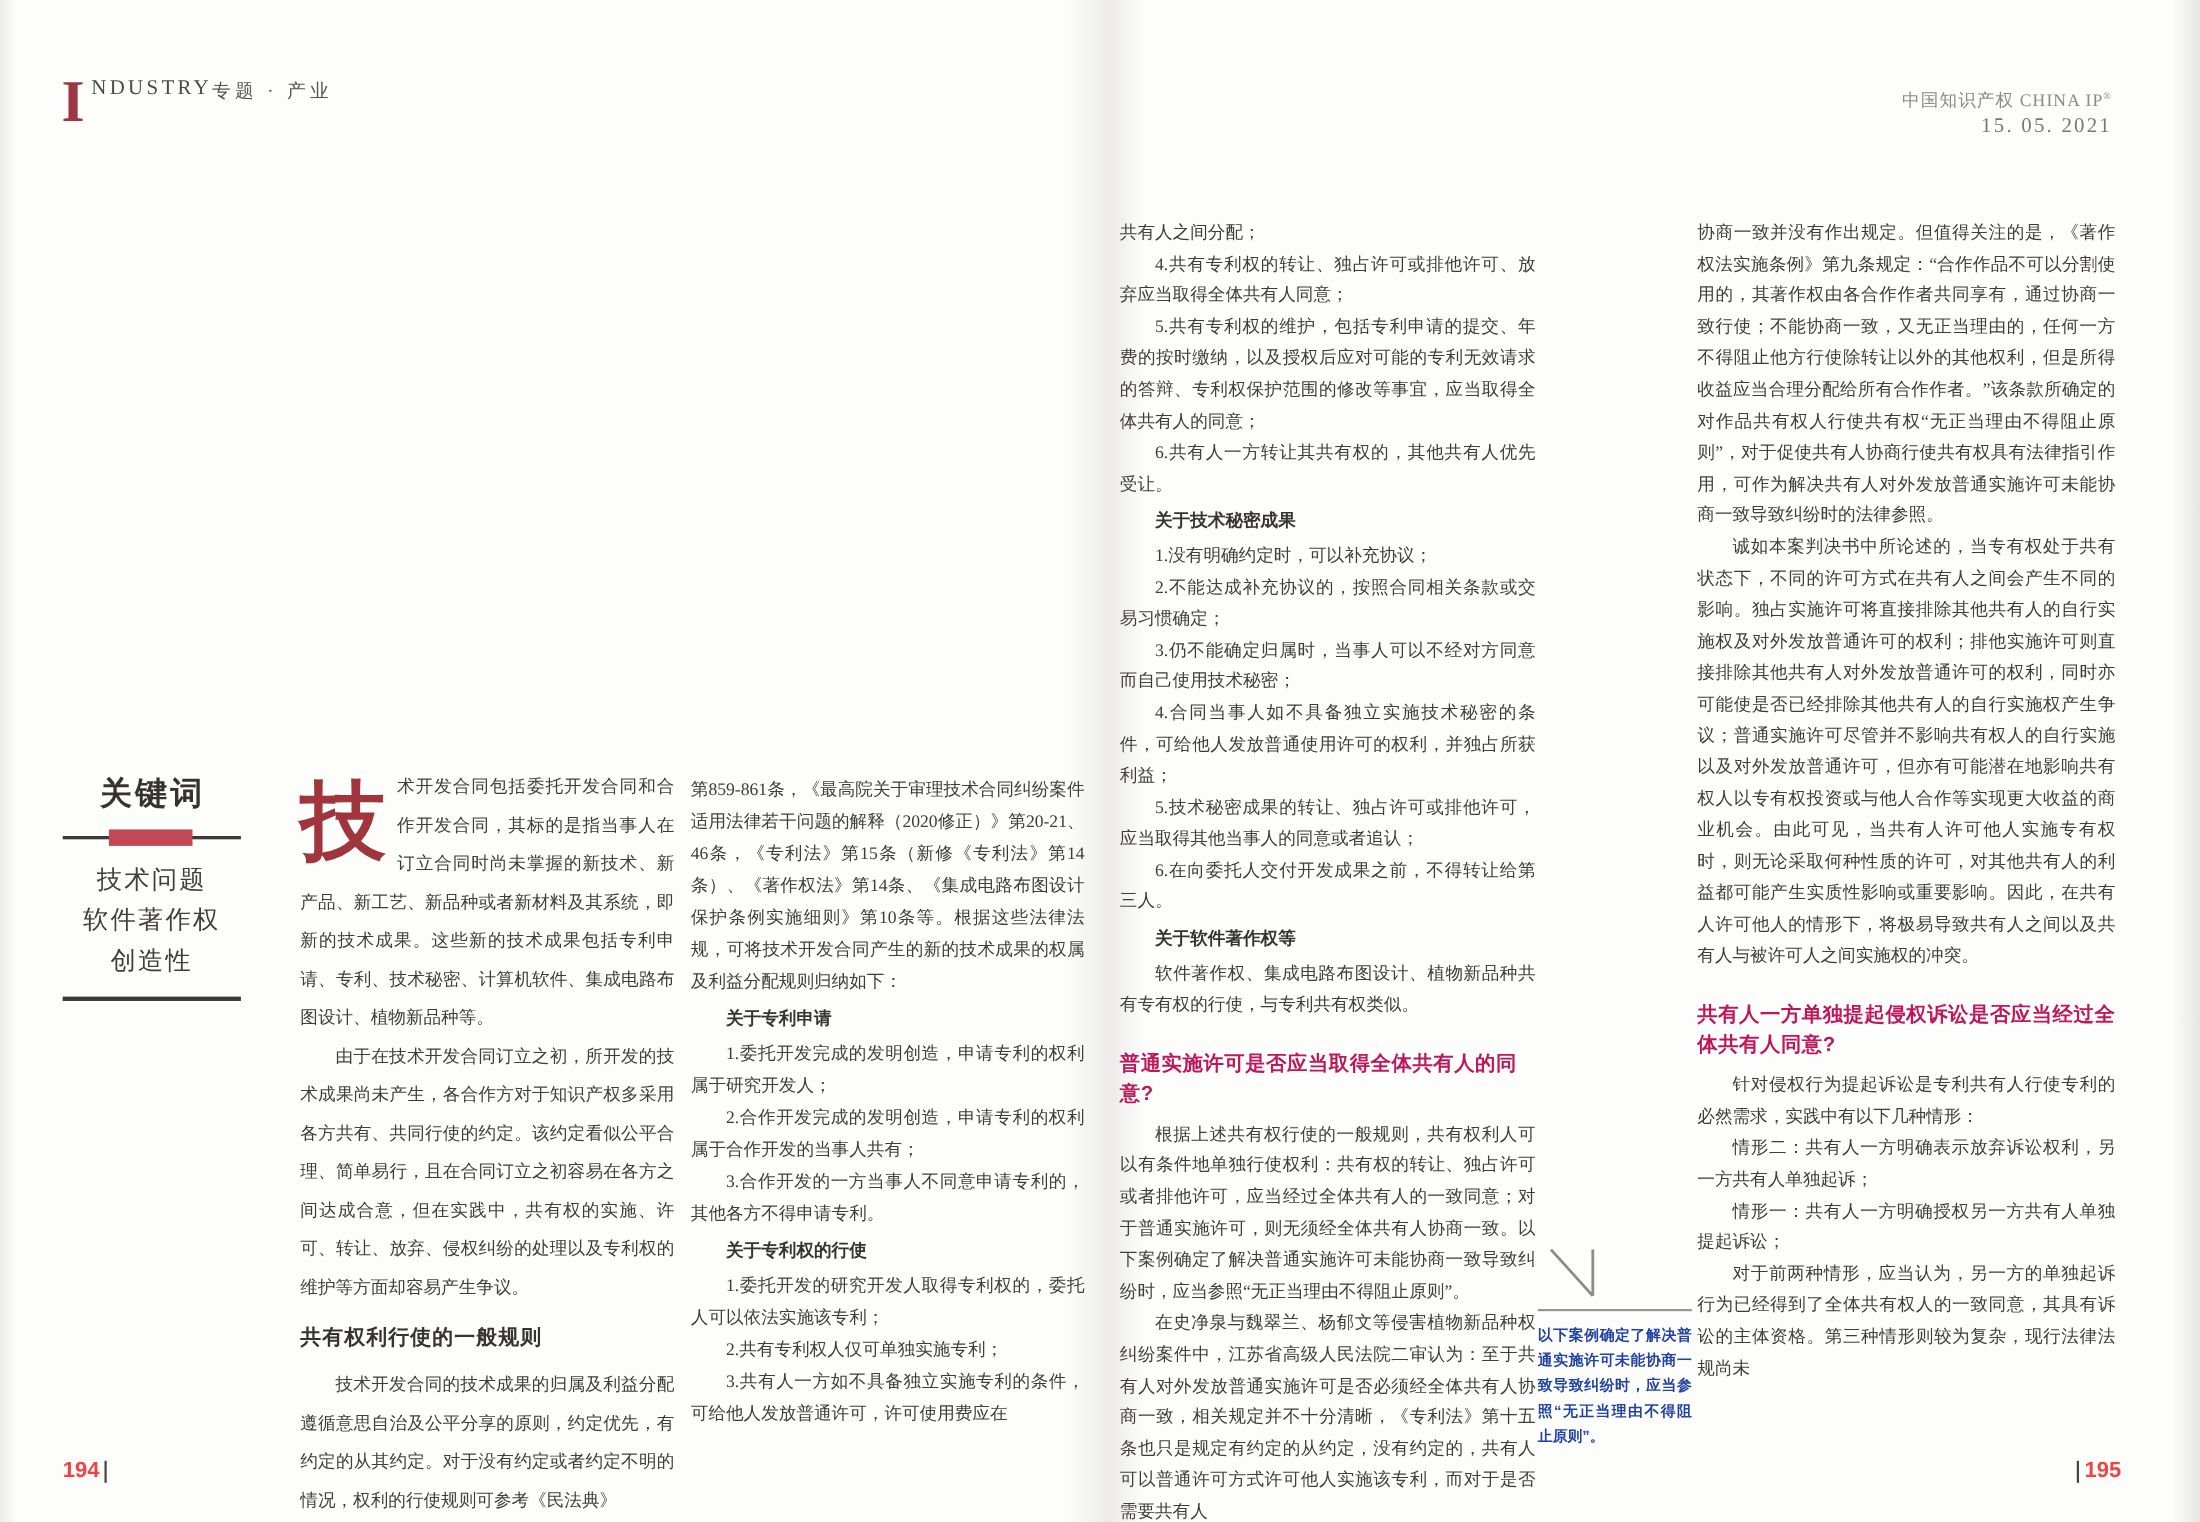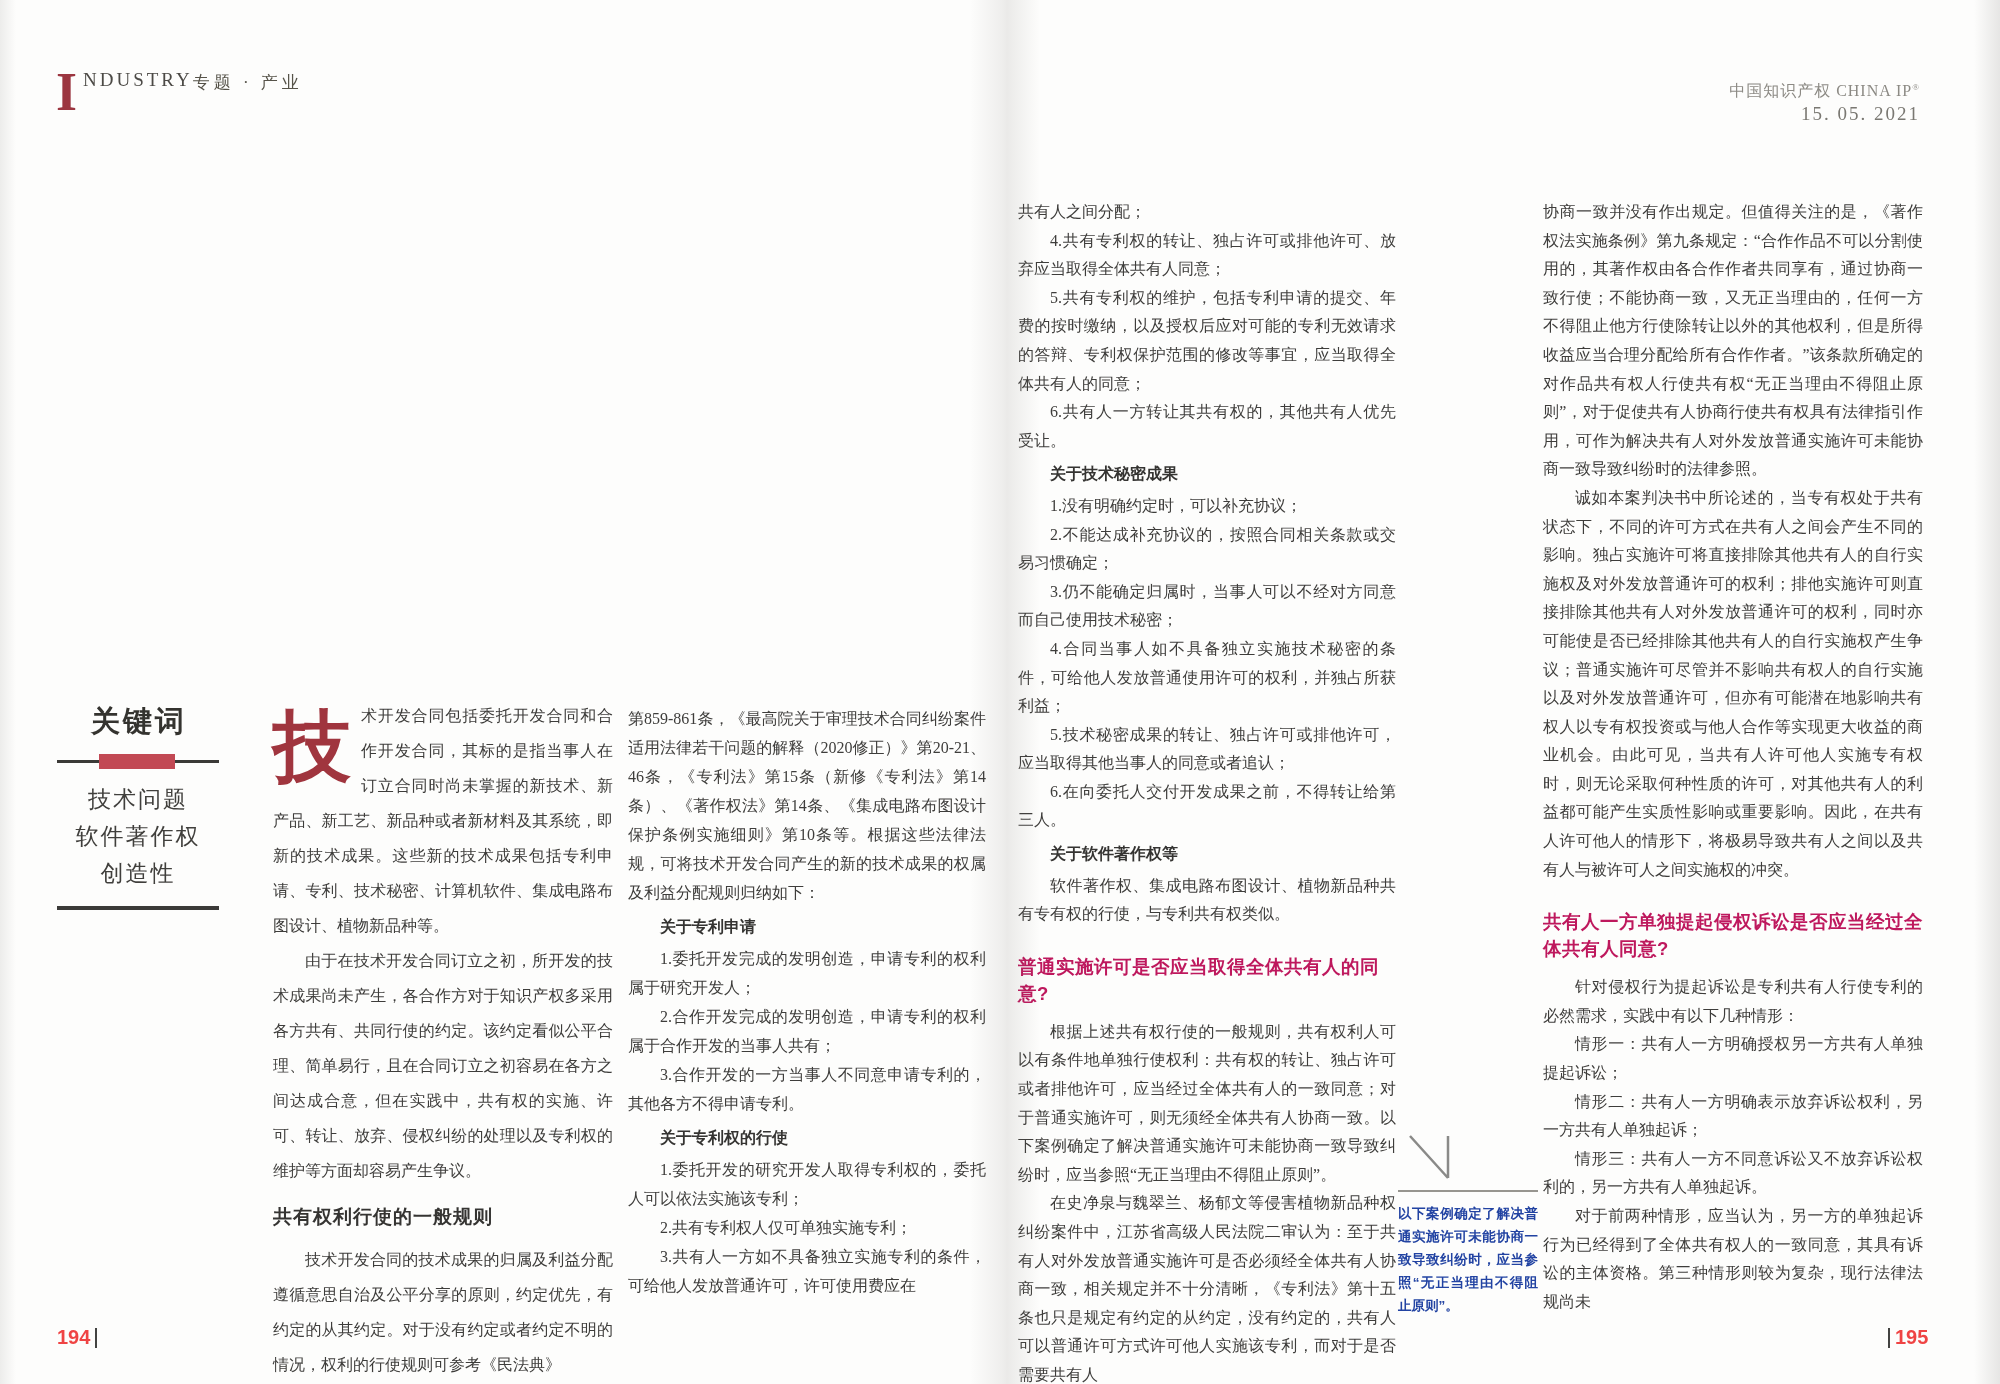--- a/index.html
+++ b/index.html
@@ -151,23 +151,22 @@
     <div class="h2">普通实施许可是否应当取得全体共有人的同意?</div>
     <p class="p">根据上述共有权行使的一般规则，共有权利人可以有条件地单独行使权利：共有权的转让、独占许可或者排他许可，应当经过全体共有人的一致同意；对于普通实施许可，则无须经全体共有人协商一致。以下案例确定了解决普通实施许可未能协商一致导致纠纷时，应当参照“无正当理由不得阻止原则”。</p>
     <p class="p">在史净泉与魏翠兰、杨郁文等侵害植物新品种权纠纷案件中，江苏省高级人民法院二审认为：至于共有人对外发放普通实施许可是否必须经全体共有人协商一致，相关规定并不十分清晰，《专利法》第十五条也只是规定有约定的从约定，没有约定的，共有人可以普通许可方式许可他人实施该专利，而对于是否需要共有人</p>
   </div>
 
   <div class="col rp-col2">
     <p class="cont">协商一致并没有作出规定。但值得关注的是，《著作权法实施条例》第九条规定：“合作作品不可以分割使用的，其著作权由各合作作者共同享有，通过协商一致行使；不能协商一致，又无正当理由的，任何一方不得阻止他方行使除转让以外的其他权利，但是所得收益应当合理分配给所有合作作者。”该条款所确定的对作品共有权人行使共有权“无正当理由不得阻止原则”，对于促使共有人协商行使共有权具有法律指引作用，可作为解决共有人对外发放普通实施许可未能协商一致导致纠纷时的法律参照。</p>
     <p class="p">诚如本案判决书中所论述的，当专有权处于共有状态下，不同的许可方式在共有人之间会产生不同的影响。独占实施许可将直接排除其他共有人的自行实施权及对外发放普通许可的权利；排他实施许可则直接排除其他共有人对外发放普通许可的权利，同时亦可能使是否已经排除其他共有人的自行实施权产生争议；普通实施许可尽管并不影响共有权人的自行实施以及对外发放普通许可，但亦有可能潜在地影响共有权人以专有权投资或与他人合作等实现更大收益的商业机会。由此可见，当共有人许可他人实施专有权时，则无论采取何种性质的许可，对其他共有人的利益都可能产生实质性影响或重要影响。因此，在共有人许可他人的情形下，将极易导致共有人之间以及共有人与被许可人之间实施权的冲突。</p>
     <div class="h2">共有人一方单独提起侵权诉讼是否应当经过全体共有人同意?</div>
     <p class="p">针对侵权行为提起诉讼是专利共有人行使专利的必然需求，实践中有以下几种情形：</p>
+    <p class="p">情形二：共有人一方明确表示放弃诉讼权利，另一方共有人单独起诉；</p>
     <p class="p">情形一：共有人一方明确授权另一方共有人单独提起诉讼；</p>
-    <p class="p">情形二：共有人一方明确表示放弃诉讼权利，另一方共有人单独起诉；</p>
-    <p class="p">情形三：共有人一方不同意诉讼又不放弃诉讼权利的，另一方共有人单独起诉。</p>
     <p class="p">对于前两种情形，应当认为，另一方的单独起诉行为已经得到了全体共有权人的一致同意，其具有诉讼的主体资格。第三种情形则较为复杂，现行法律法规尚未</p>
   </div>
 
   <div class="pullquote">
     <svg class="pq-arrow" width="46" height="50" viewBox="0 0 46 50">
       <path d="M2 4 L40 46 M40 4 L40 46" stroke="#8a8a88" stroke-width="2.5" fill="none"></path>
     </svg>
     <div class="pq-rule"></div>
     <div class="pq-text">以下案例确定了解决普通实施许可未能协商一致导致纠纷时，应当参照“无正当理由不得阻止原则”。</div>
   </div>

